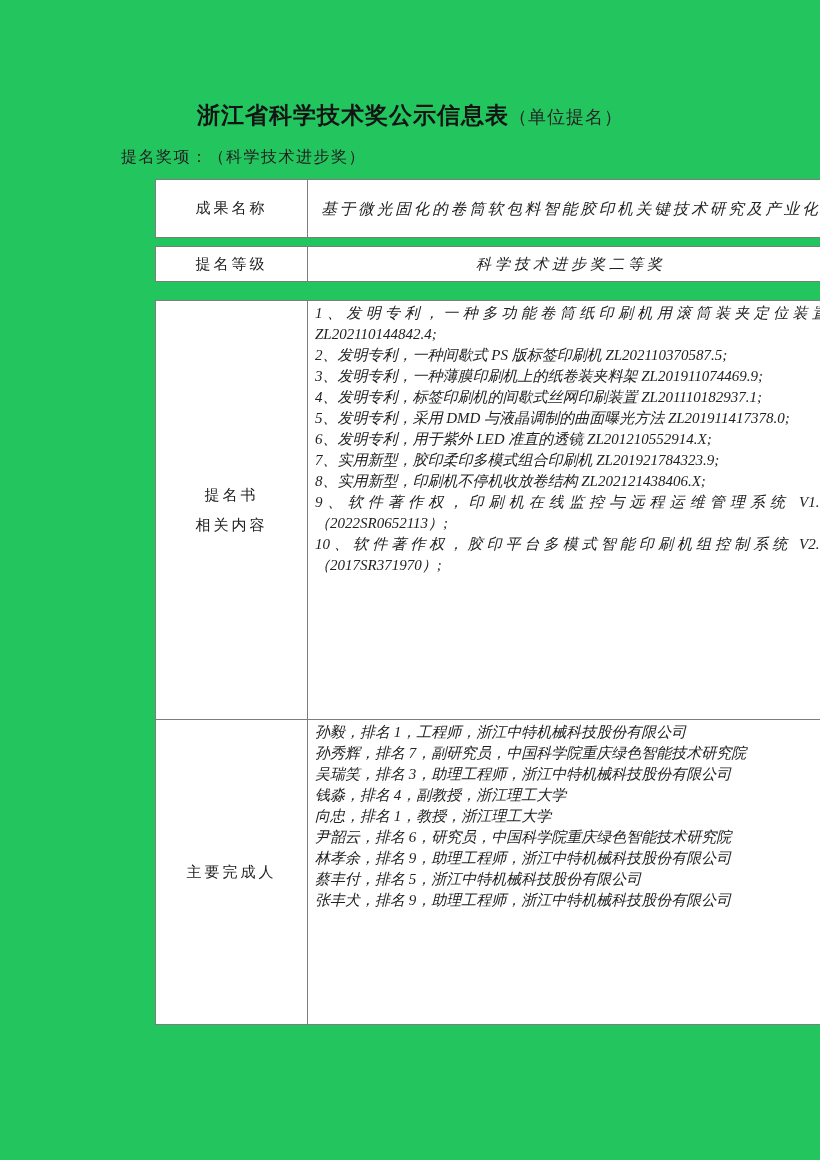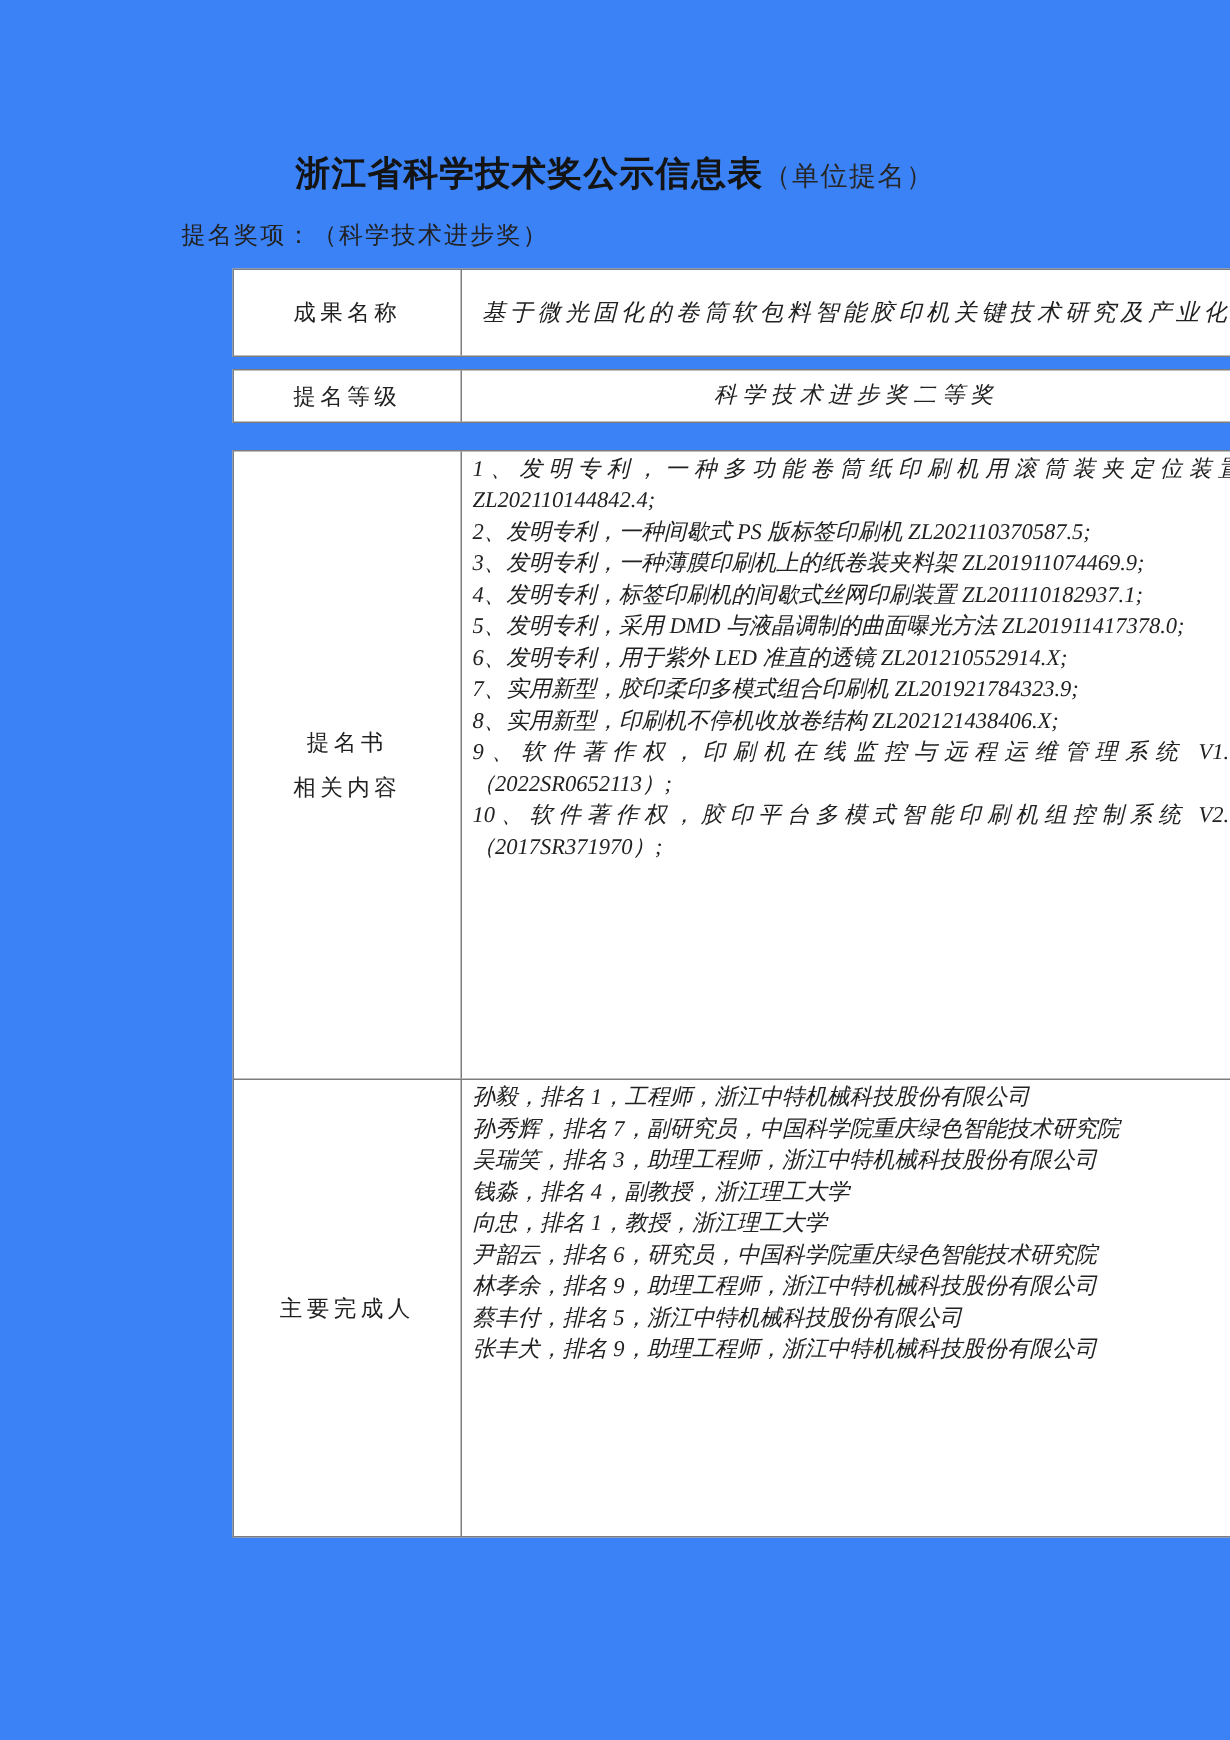--- a/index.html
+++ b/index.html
@@ -11,21 +11,21 @@
     width: 820px;
     height: 1160px;
     position: relative;
     font-family: "Liberation Serif", "DejaVu Serif", serif;
     color: #212121;
     overflow: hidden;
   }
   .page {
     position: absolute;
     inset: 0;
-    background: #3b82f6;
+    background: #22c55e;
   }
   .doc-title {
     position: absolute;
     top: 100px;
     left: 0;
     width: 100%;
     text-align: center;
     white-space: nowrap;
   }
   .doc-title .main {

